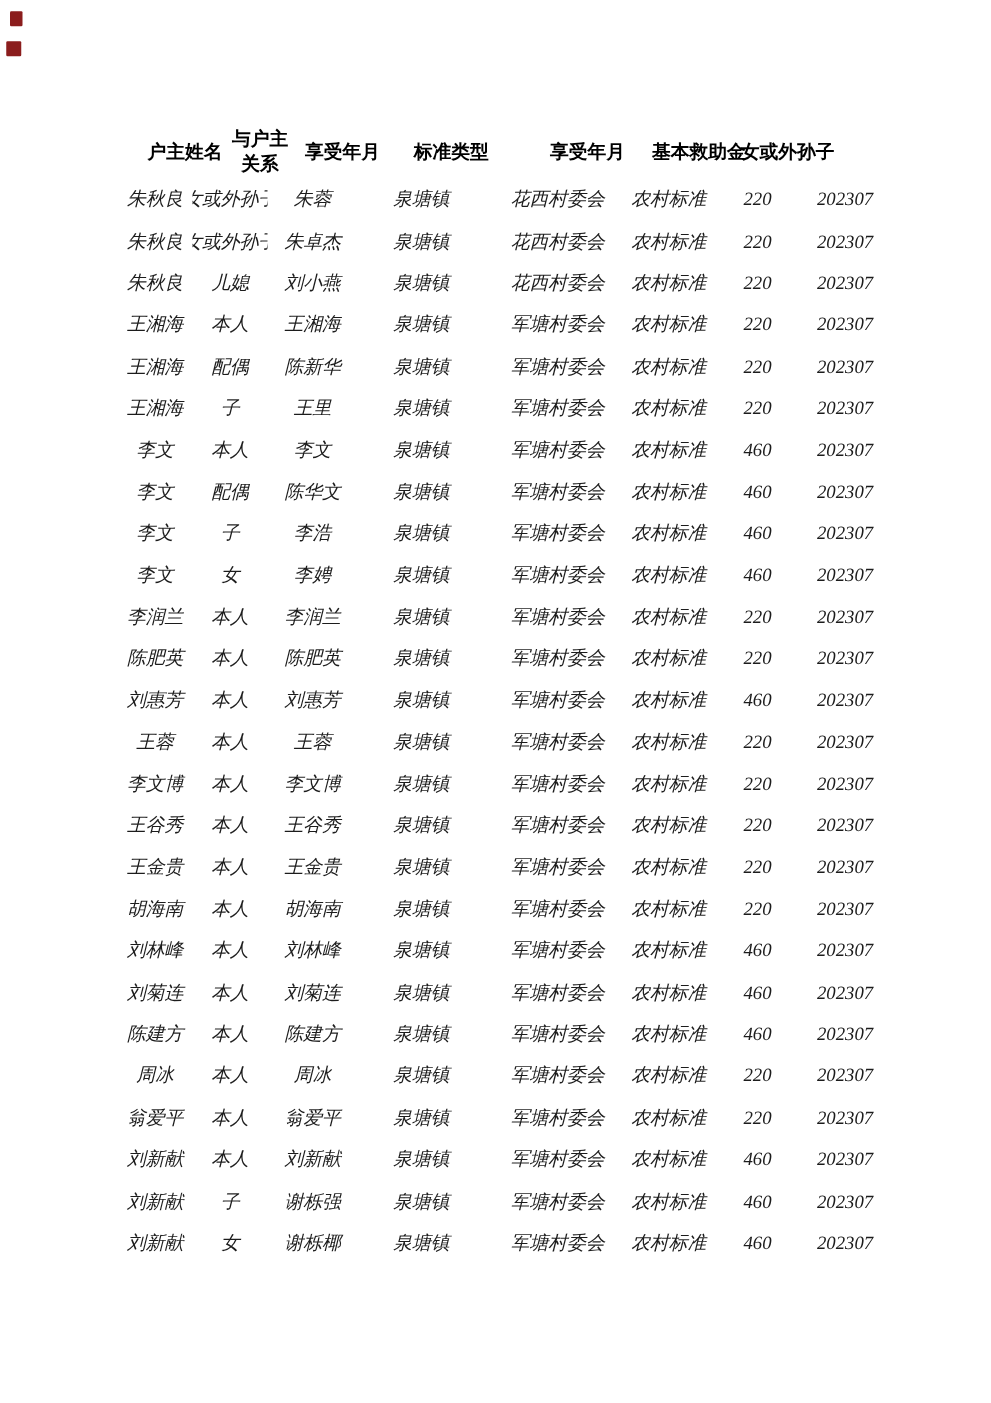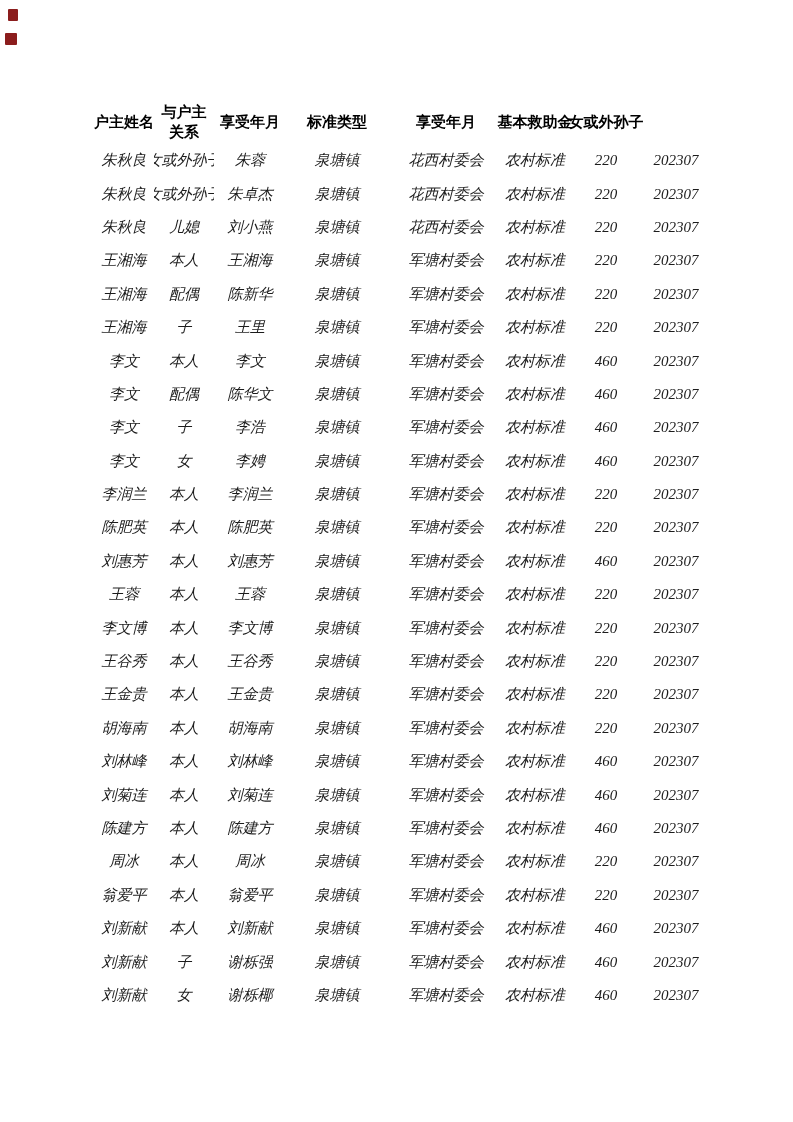--- a/index.html
+++ b/index.html
@@ -24,20 +24,21 @@
   }
   .thead, .row {
     display: grid;
     grid-template-columns: 60px 60px 72px 102px 116px 62px 80px 60px;
   }
   .thead {
     min-height: 44px;
     align-items: center;
     font-weight: 700;
     color: #000000;
+    margin-left: 24px;
   }
   .hcell {
     text-align: center;
     white-space: pre;
     line-height: 20px;
     font-size: 15px;
     justify-self: center;
   }
   .row {
     height: 33.4px;

